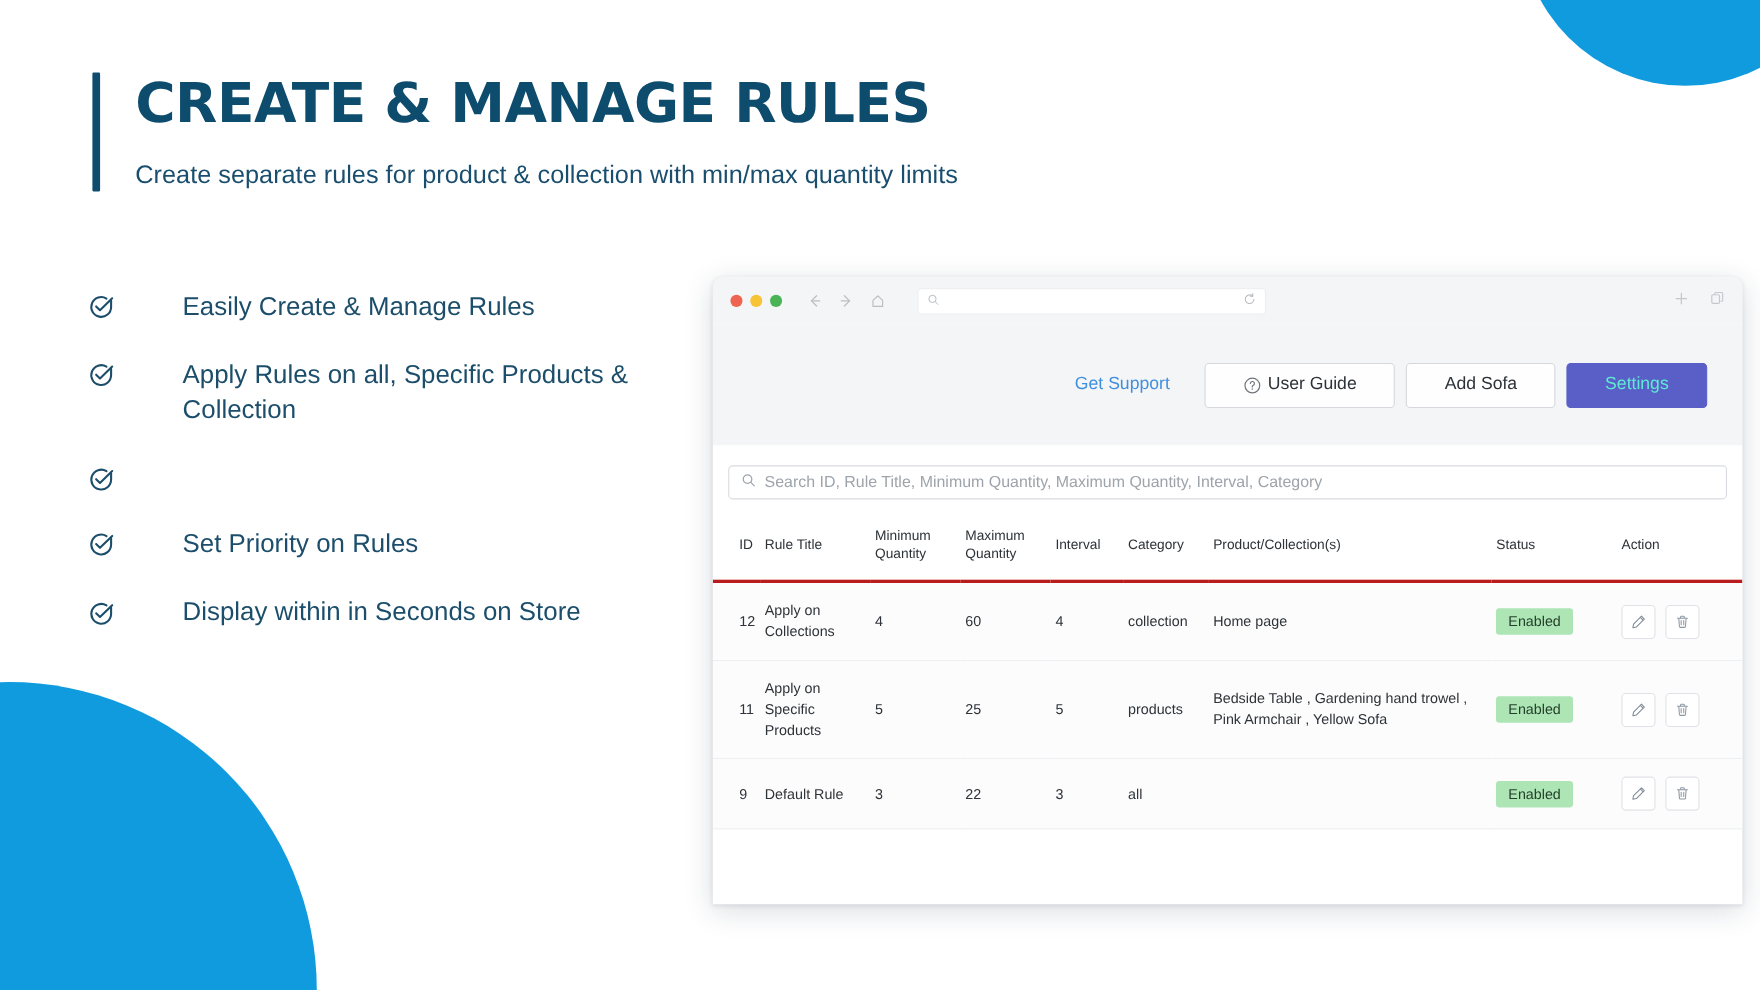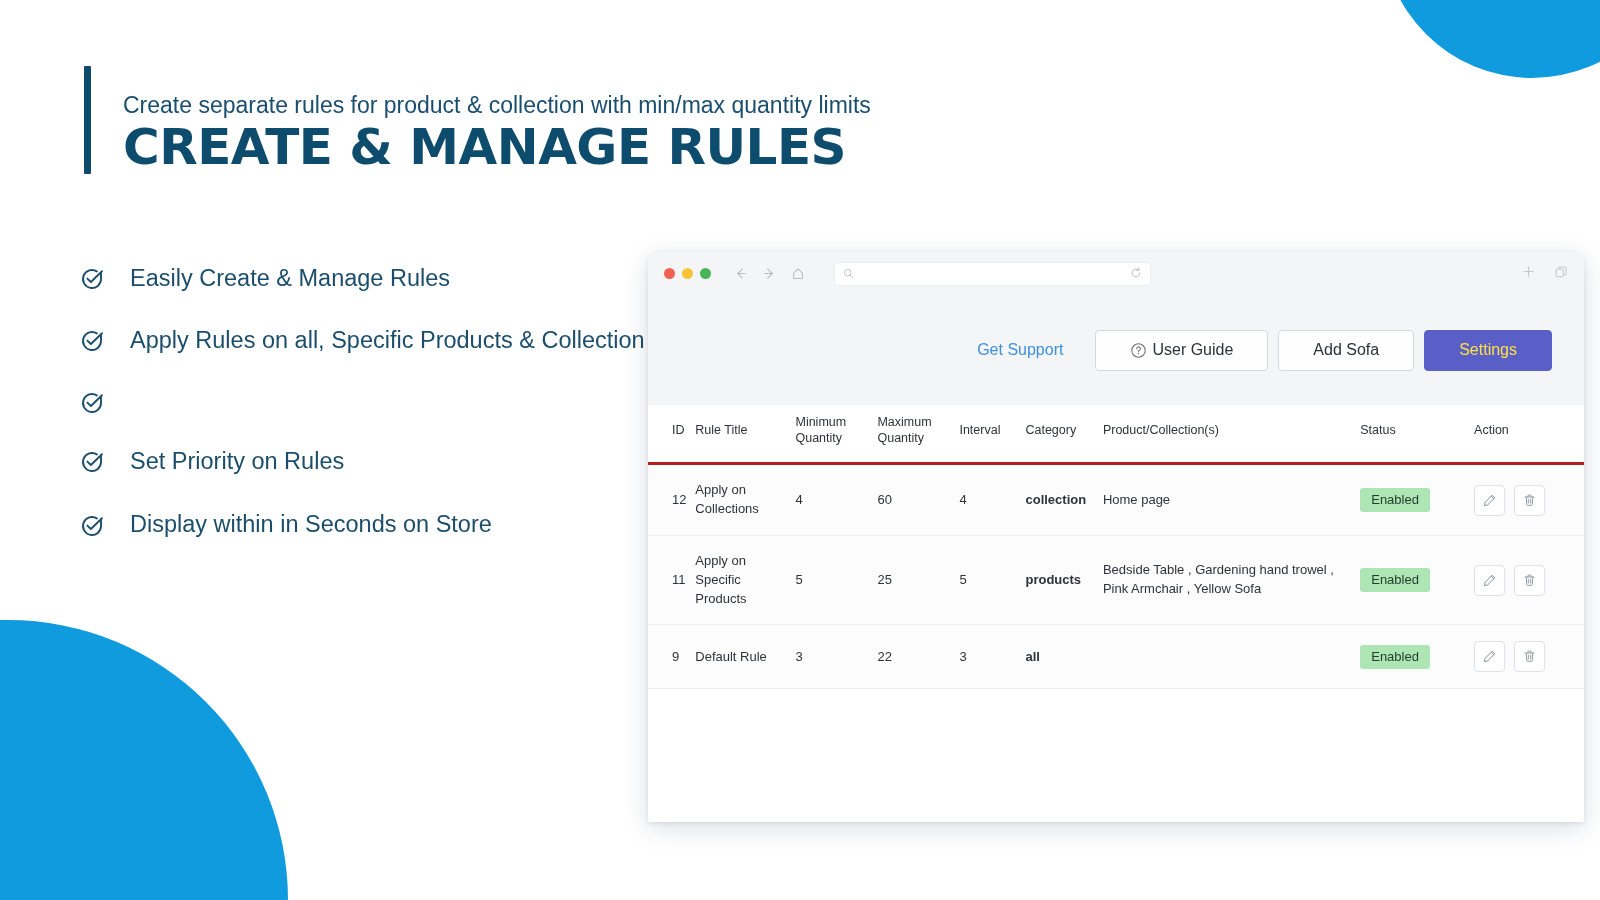--- a/index.html
+++ b/index.html
@@ -25,21 +25,21 @@
     font-weight: 700; font-size: 50px; letter-spacing: -0.5px;
     color: #0E4C6E; line-height: 1.06; white-space: nowrap;
   }
   #page-subtitle {
     margin-top: 23px;
     font-size: 23px; color: #1A4E6E; font-weight: 400; line-height: 1.3;
     white-space: nowrap;
   }
 
   #feature-list { position: absolute; left: 80px; top: 262px; width: 580px; }
-  .feature-item { display: flex; align-items: flex-start; margin-bottom: 30px; }
+  .feature-item { display: flex; align-items: flex-start; margin-bottom: 30px; gap: 36px; }
   .feature-item:last-child { margin-bottom: 0; align-items: center; }
   .check-icon { flex: 0 0 24px; width: 24px; height: 24px; margin-right: 26px; margin-top: 5px; }
   .feature-label {
     font-size: 23.5px; color: #1C4E6B; line-height: 1.37; font-weight: 400;
   }
 
   
   #browser {
     position: absolute; left: 648px; top: 252px;
     width: 936px; height: 570px;
@@ -75,21 +75,21 @@
   #btn-get-support {
     color: #3E8FDF; font-size: 16px; margin-right: 22px; cursor: pointer;
     white-space: nowrap;
   }
   .hbtn {
     height: 41px; border-radius: 4px; display: inline-flex; align-items: center;
     justify-content: center; padding: 0 34px; font-size: 16px; cursor: pointer;
     white-space: nowrap; margin-left: 10px;
   }
   .hbtn.light { background: #FEFEFE; border: 1px solid #D5D8DC; color: #2C3238; }
-  .hbtn.primary { background: #5A5FC7; border: 1px solid #5A5FC7; color: #fde047; }
+  .hbtn.primary { background: #5A5FC7; border: 1px solid #5A5FC7; color: #5eead4; }
   .q-icon { margin-right: 5px; display: inline-flex; }
 
   #app-body { background: #ffffff; padding: 0; }
   #search-row { padding: 18px 14px 16px 14px; }
   #search-box {
     height: 31px; border: 1px solid #D9DCE0; border-radius: 4px; background: #fff;
     display: flex; align-items: center; padding: 0 11px; gap: 8px;
   }
   #search-box .ph { font-size: 14.5px; color: #9EA4AB; }
 
@@ -102,21 +102,21 @@
   table#rules-table td {
     font-size: 13px; color: #2E3338; padding: 16px 4px; vertical-align: middle;
     line-height: 1.45;
   }
   table#rules-table tbody tr { border-bottom: 1px solid #EDEFF1; background: #FCFCFD; }
   .col-id     { width: 38px;  padding-left: 24px !important; }
   .col-title  { width: 88px; }
   .col-min    { width: 72px; }
   .col-max    { width: 72px; }
   .col-int    { width: 58px; }
-  .col-cat    { width: 68px; font-weight: bold; }
+  .col-cat    { width: 68px; }
   .col-pc     { width: 226px; }
   .col-status { width: 100px; }
   .col-action { width: 100px; }
   td.col-id { color: #F23F63; font-size: 13px; }
   .badge {
     display: inline-block; background: #ADE5B5; color: #23402A;
     font-size: 13px; padding: 5px 11px; border-radius: 3px; line-height: 1.1;
   }
   .actions { display: flex; gap: 9px; align-items: center; }
   .act-btn {
@@ -130,22 +130,22 @@
 <body>
 
 <div id="stage">
 
   <div class="blob" id="blob-tr"></div>
   <div class="blob" id="blob-bl"></div>
 
   <div id="headline-wrap">
     <div id="accent-bar"></div>
     <div id="headline-text">
+      <div id="page-title">CREATE &amp; MANAGE RULES</div>
       <div id="page-subtitle">Create separate rules for product &amp; collection with min/max quantity limits</div>
-      <div id="page-title">CREATE &amp; MANAGE RULES</div>
     </div>
   </div>
 
   <div id="feature-list">
 
     <div class="feature-item">
       <span class="check-icon">
         <svg width="24" height="24" viewBox="0 0 24 24" fill="none">
           <path d="M21 6.2V12a9 9 0 1 1-4.2-7.6" stroke="#1C4E6B" stroke-width="1.9" stroke-linecap="round" fill="none"></path>
           <path d="M7.4 11.6l3.5 3.4L22 4.2" stroke="#1C4E6B" stroke-width="1.9" stroke-linecap="round" stroke-linejoin="round" fill="none"></path>
@@ -269,20 +269,31 @@
         <span>User Guide</span>
       </span>
 
       <span class="hbtn light">Add Sofa</span>
 
       <span class="hbtn primary">Settings</span>
     </div>
 
     <div id="app-body">
 
+      <div id="search-row">
+        <div id="search-box">
+          <span>
+            <svg width="13" height="13" viewBox="0 0 14 14" fill="none">
+              <circle cx="6" cy="6" r="4.2" stroke="#9EA4AB" stroke-width="1.2" fill="none"></circle>
+              <path d="M9.2 9.2l3.4 3.4" stroke="#9EA4AB" stroke-width="1.2" stroke-linecap="round"></path>
+            </svg>
+          </span>
+          <span class="ph">Search ID, Rule Title, Minimum Quantity, Maximum Quantity, Interval, Category</span>
+        </div>
+      </div>
 
       <table id="rules-table">
         <thead>
           <tr>
             <th class="col-id">ID</th>
             <th class="col-title">Rule Title</th>
             <th class="col-min">Minimum Quantity</th>
             <th class="col-max">Maximum Quantity</th>
             <th class="col-int">Interval</th>
             <th class="col-cat">Category</th>

